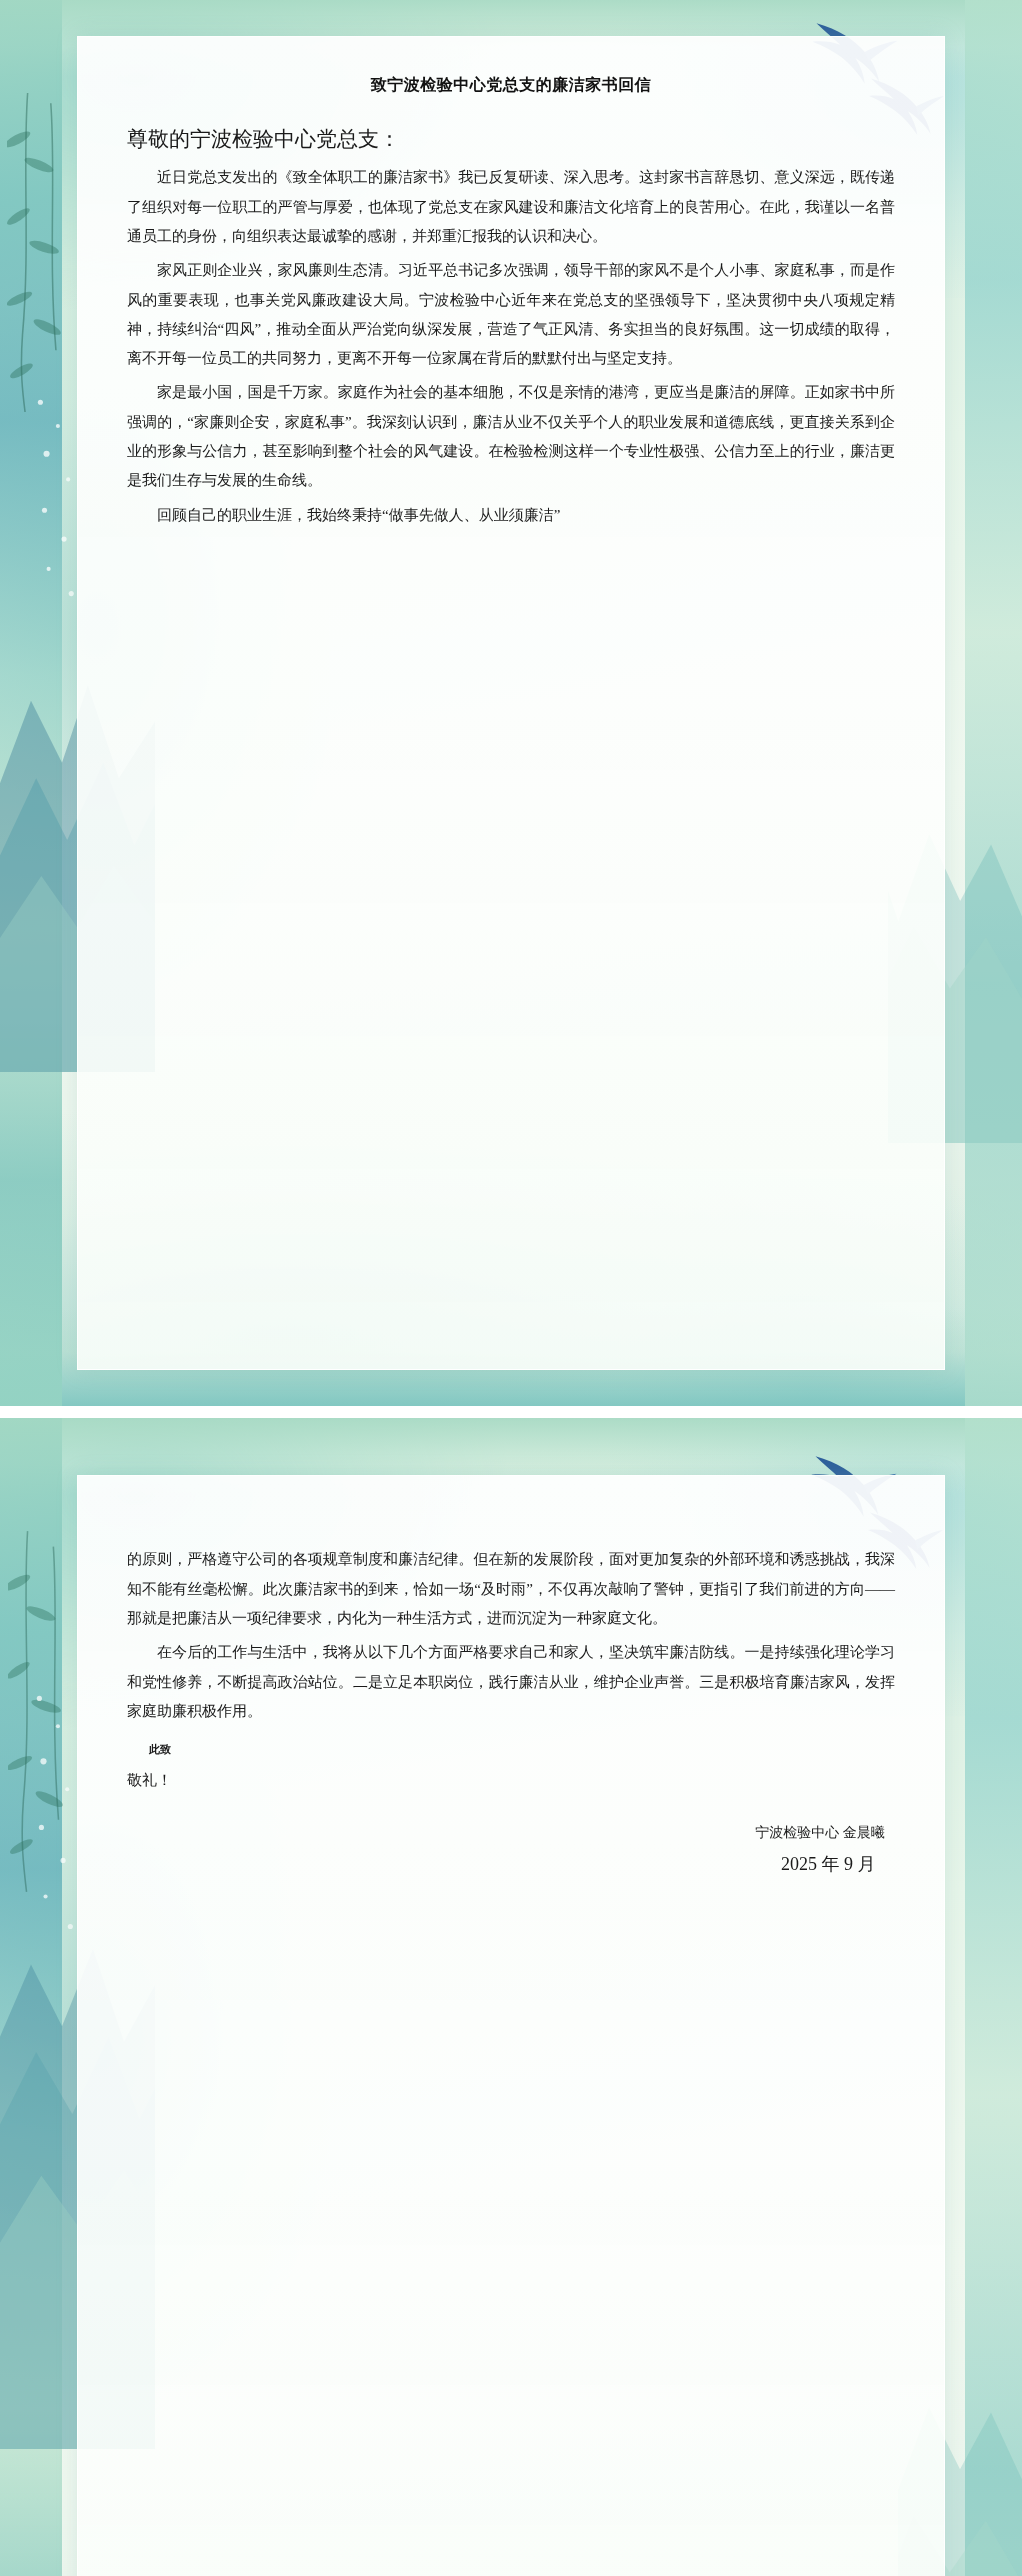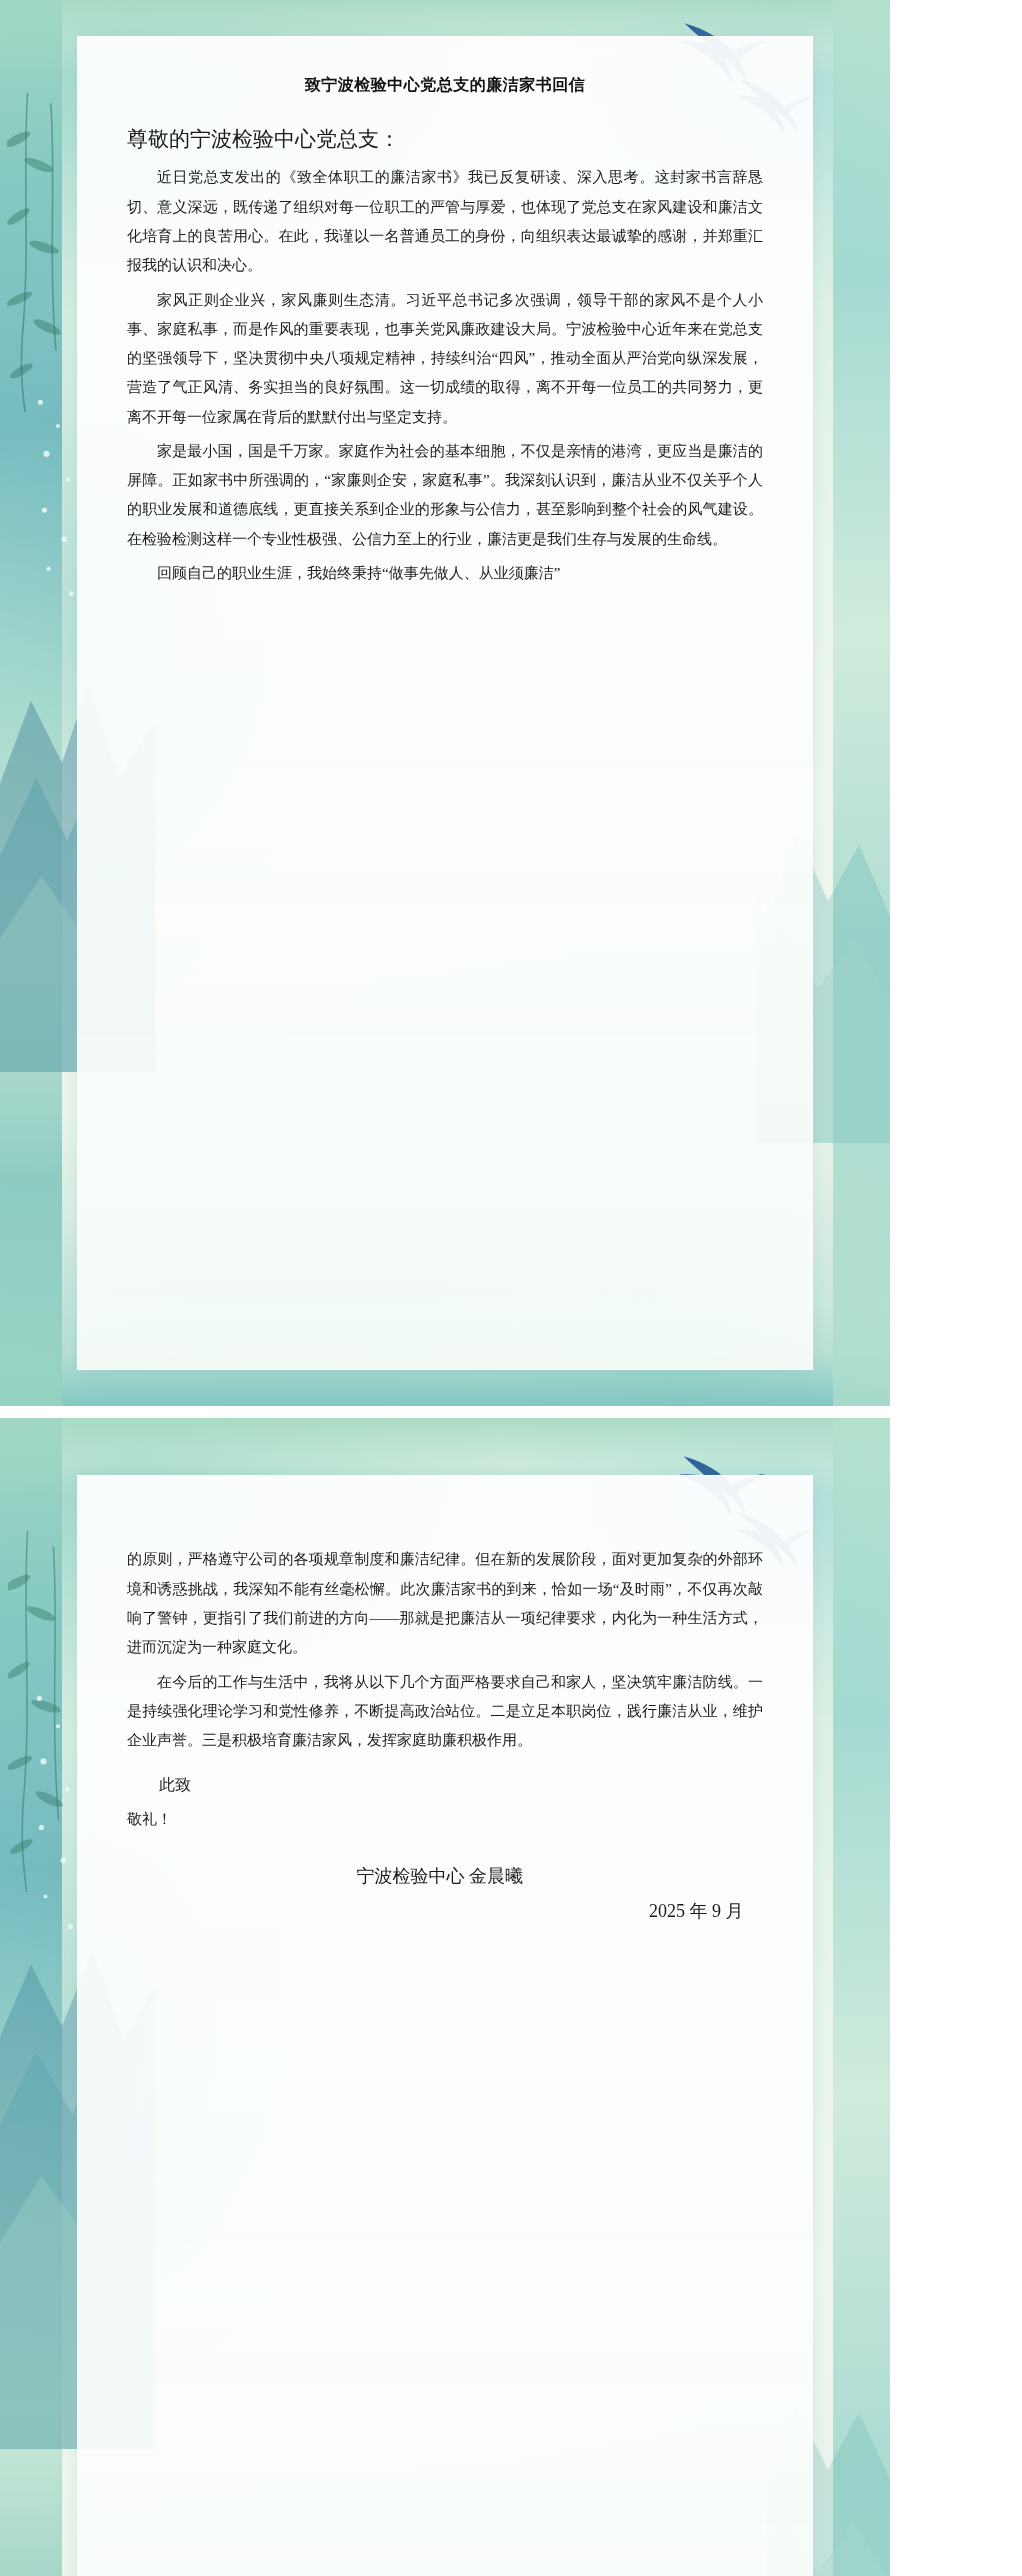--- a/index.html
+++ b/index.html
@@ -11,21 +11,21 @@
     font-family: "Liberation Serif", "DejaVu Serif", serif;
   }
   .page {
     width: 1022px;
     position: relative;
     overflow: hidden;
   }
   
   .panel {
     position: relative;
-    width: 890px;
+    width: 1022px;
     overflow: hidden;
     background:
       linear-gradient(170deg, #cdeadd 0%, #d9efe2 18%, #e7f5ea 38%, #f0f8f0 60%, #eaf4ec 80%, #d6ecdf 100%);
   }
   .panel-1 { height: 1406px; }
   .panel-gap { height: 12.4px; background: #ffffff; }
   .panel-2 { height: 1503px; }
 
   
   .wash {
@@ -121,42 +121,42 @@
     line-height: 1.95;
     color: #1a1a1a;
     margin: 0 0 5.2px 0;
     text-indent: 2em;
     text-align: justify;
     text-justify: inter-ideograph;
     font-family: Liberation Serif, serif;
   }
   p.para.no-indent { text-indent: 0; margin-top: 40px; }
   .closing-line {
-    font-size: 16px;
+    font-size: 11px;
     line-height: 1.95;
     color: #1a1a1a;
     text-indent: 2em;
     margin: 13.4px 0 0 0;
+    font-weight: bold;
   }
   .closing-line2 {
     font-size: 15px;
     line-height: 1.95;
     color: #1a1a1a;
     margin: 5.2px 0 0 0;
   }
   .sign-block {
     margin-top: 25px;
     text-align: right;
     padding-right: 10.3px;
   }
   .sign-name {
-    font-size: 18px;
+    font-size: 14px;
     color: #1a1a1a;
     line-height: 1.9;
-    text-align: center;
   }
   .sign-date {
     font-size: 18px;
     color: #1a1a1a;
     line-height: 1.9;
     padding-right: 9.3px;
   }
 
   
   .swallow { position: absolute; pointer-events: none; }

